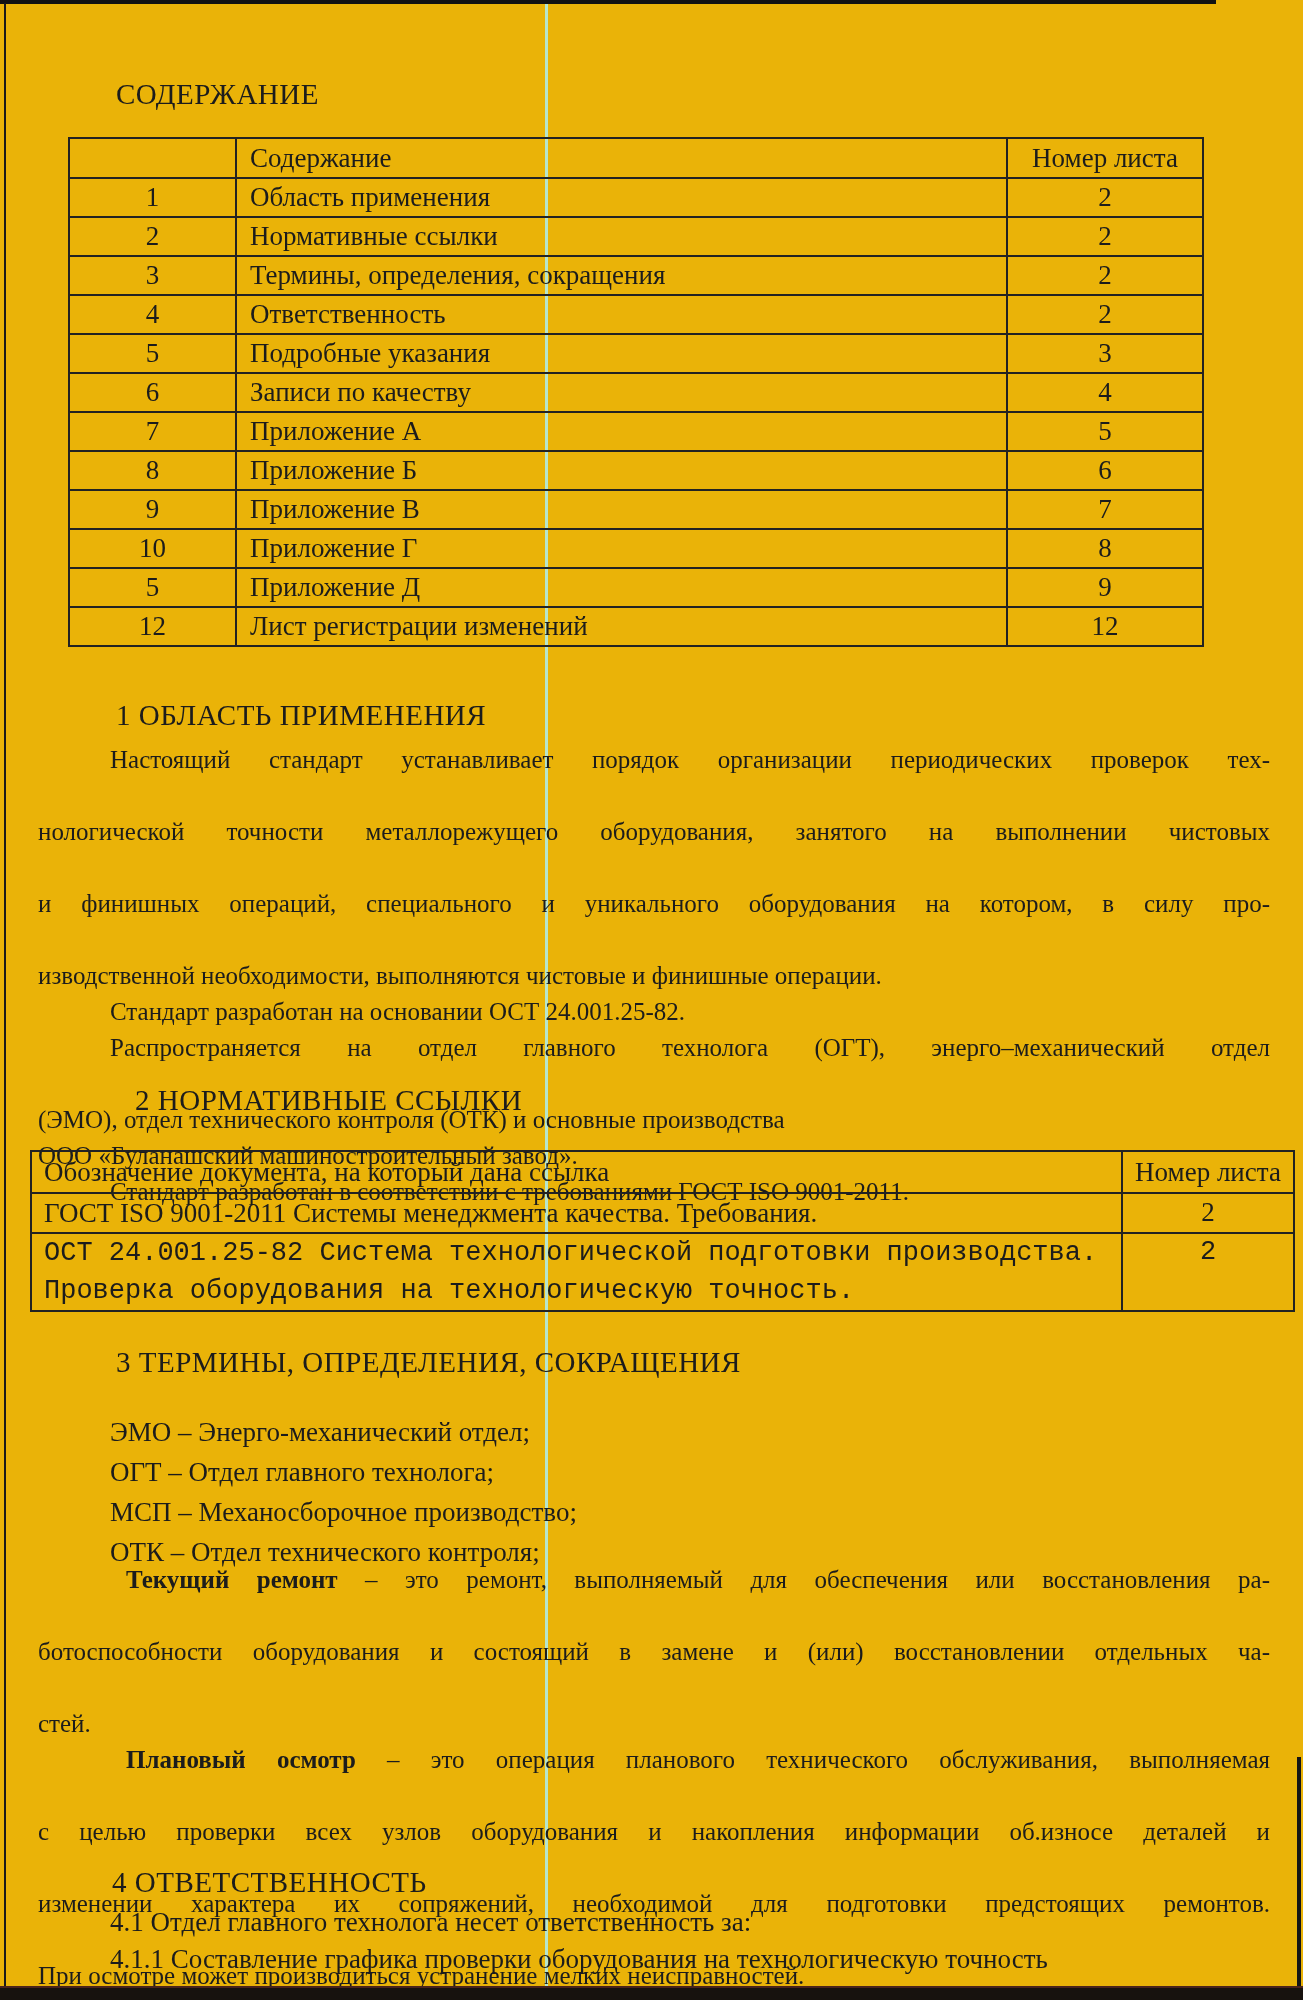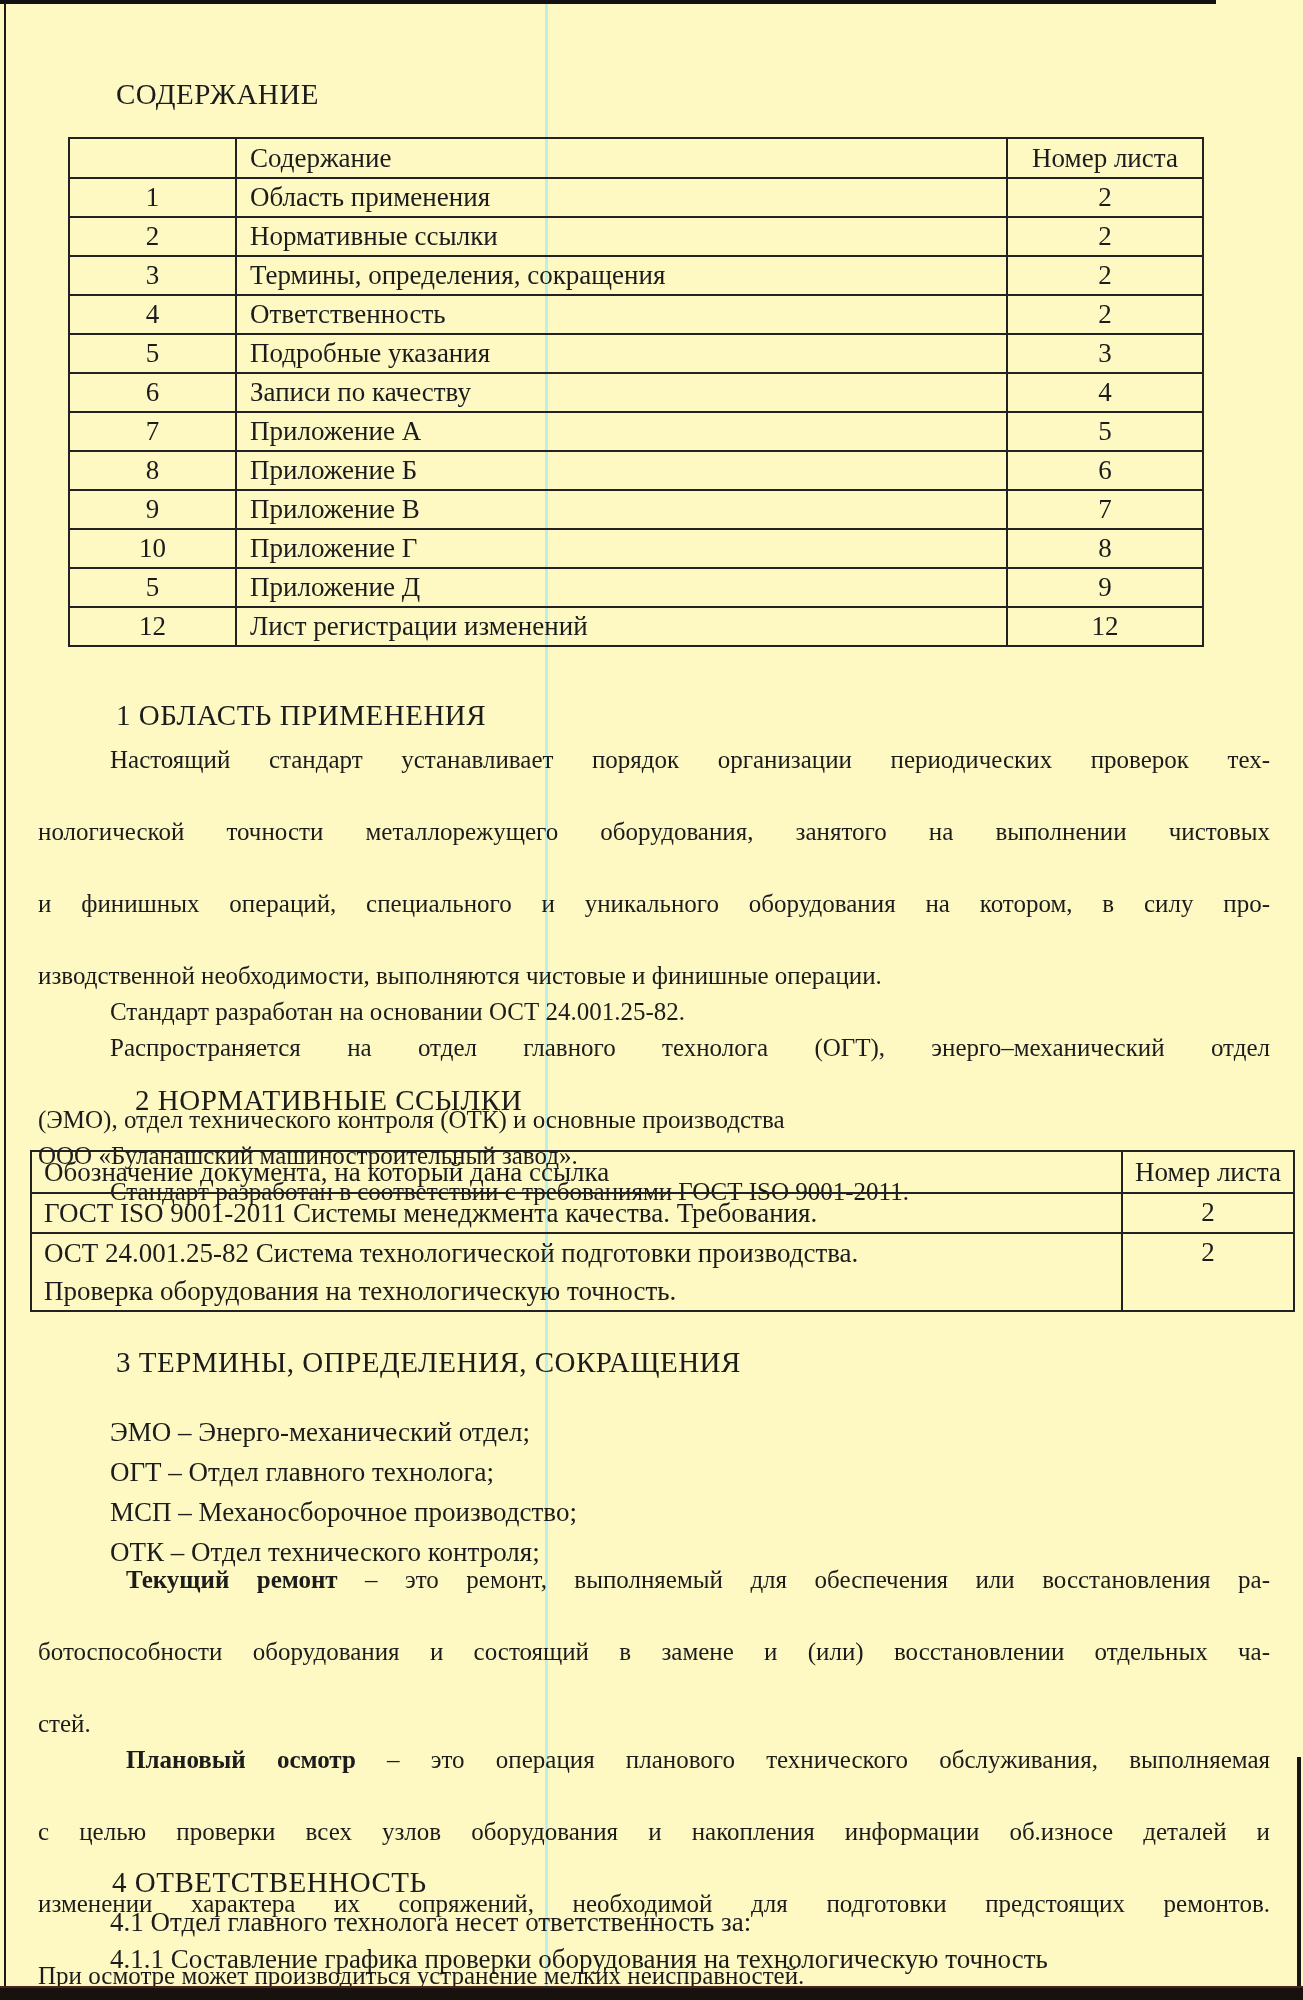--- a/index.html
+++ b/index.html
@@ -1,19 +1,19 @@
 <!DOCTYPE html>
 <html><head>
 <meta charset="utf-8">
 <style>
   html,body{margin:0;padding:0;background:#e9e9e7;}
   #page{
     position:relative;
     width:1303px;height:2000px;
-    background:#fef9c3;
+    background:#eab308;
     font-family:"Liberation Serif","DejaVu Serif",serif;
     color:#1c1c1c;
     overflow:hidden;
   }
   
   .edge-top{position:absolute;left:0;top:0;width:1216px;height:4px;background:#121212;}
   .edge-left{position:absolute;left:4px;top:3px;width:2px;height:1984px;background:#1a1a1a;}
   .edge-right{position:absolute;left:1297px;top:1757px;width:4px;height:232px;background:#151515;}
   .edge-bottom{position:absolute;left:0;top:1986px;width:1303px;height:14px;background:#17120e;border-top:2px solid #4a241c;box-sizing:border-box;}
   .fold-line{position:absolute;left:545px;top:0;width:3px;height:1988px;background:#aeeef0;opacity:.85;}
@@ -37,21 +37,21 @@
   #toc-table .num,#toc-table .page{text-align:center;}
   #toc-table .title{text-align:left;padding-left:13px;}
 
   #ref-table{position:absolute;left:30px;top:1150px;width:1263px;}
   #ref-table col.c-doc{width:1091px;}
   #ref-table col.c-page{width:172px;}
   #ref-table .hrow th{height:40px;}
   #ref-table .doc{text-align:left;padding-left:12px;line-height:38px;}
   #ref-table .page{text-align:center;vertical-align:top;padding-top:3px;}
   #ref-table tr.r1{height:40px;}
-  #ref-table tr.r2{height:78px;}
+  #ref-table tr.r2{height:78px;font-family:Liberation Mono, monospace;}
   #ref-table th.doc-h{text-align:left;padding-left:12px;}
   #ref-table th.page-h{text-align:center;}
 
   .body-block{position:absolute;left:38px;width:1232px;font-size:25px;line-height:36px;}
   #sec1-body{top:742px;}
   #sec3-paras{top:1562px;}
   .line{white-space:normal;}
   .line.indent{text-indent:72px;}
   .line.just{text-align:justify;}
   .line.just::after{content:"";display:inline-block;width:100%;height:0;}

